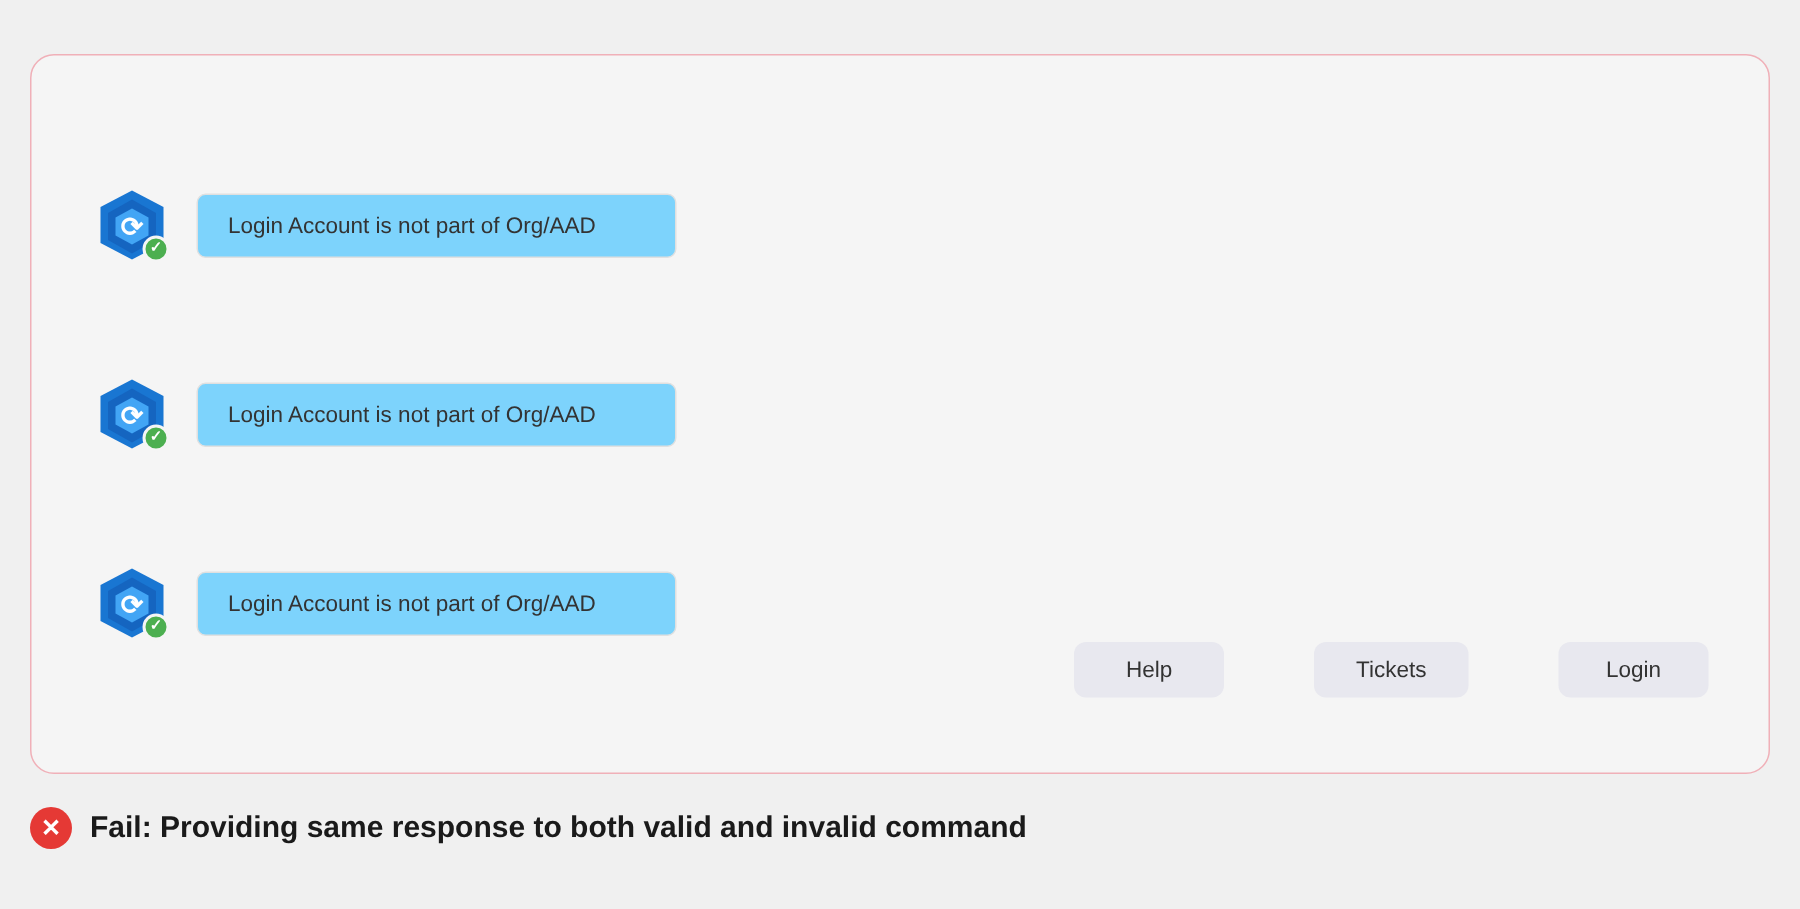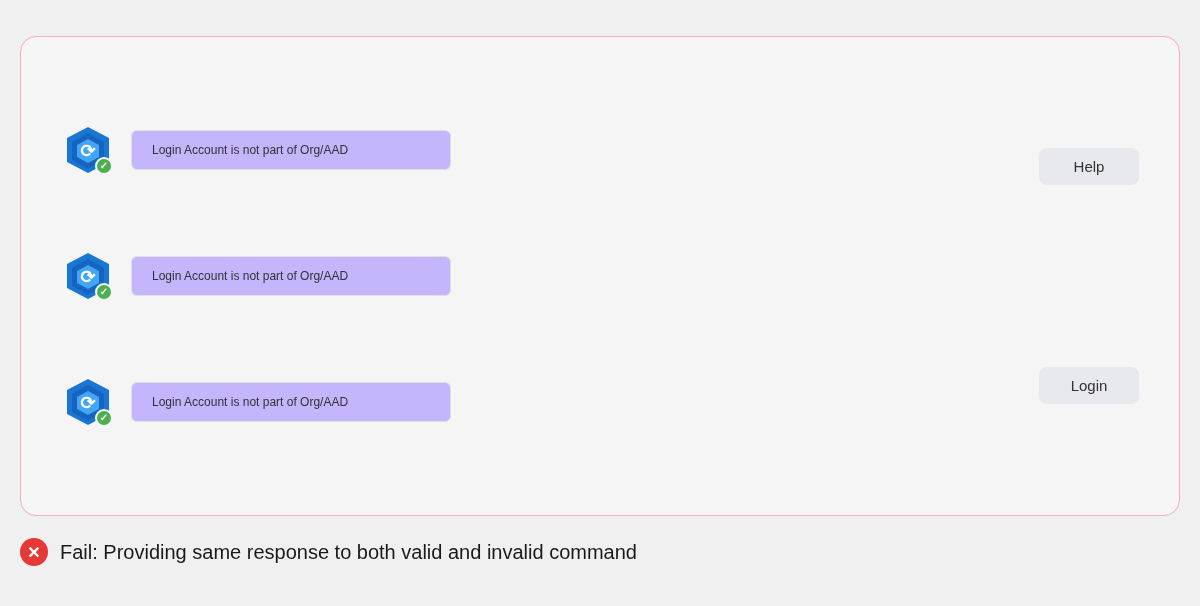--- a/index.html
+++ b/index.html
@@ -68,31 +68,31 @@
       justify-content: center;
     }
     .check-badge::after {
       content: '✓';
       color: white;
       font-size: 10px;
       font-weight: bold;
       line-height: 1;
     }
     .message-box {
-      background: #c4b5fd;
+      background: #7dd3fc;
       border: 1px solid #e0e0e0;
       border-radius: 6px;
       padding: 12px 20px;
-      font-size: 12px;
+      font-size: 15px;
       color: #333;
       min-width: 320px;
     }
     .right-section {
       display: flex;
-      flex-direction: column;
+      flex-direction: row;
       justify-content: space-around;
       align-items: flex-end;
       padding: 20px 0;
       gap: 60px;
       min-width: 120px;
     }
     .side-button {
       background: #e8e8ef;
       border: none;
       border-radius: 8px;
@@ -122,21 +122,21 @@
       flex-shrink: 0;
     }
     .fail-icon::after {
       content: '✕';
       color: white;
       font-size: 16px;
       font-weight: bold;
     }
     .fail-text {
       font-size: 20px;
-      font-weight: 400;
+      font-weight: 700;
       color: #1a1a1a;
     }
   </style>
 </head>
 <body>
 
 <div class="outer-wrapper">
   <div class="main-panel">
 
     <div class="left-section">
@@ -183,20 +183,21 @@
         </div>
         <div class="message-box">
           <span>Login Account is not part of Org/AAD</span>
         </div>
       </div>
 
     </div>
 
     <div class="right-section">
       <button class="side-button">Help</button>
+      <button class="side-button">Tickets</button>
       <button class="side-button">Login</button>
     </div>
 
   </div>
 
   <div class="fail-row">
     <div class="fail-icon"></div>
     <span class="fail-text">Fail: Providing same response to both valid and invalid command</span>
   </div>
 </div>

